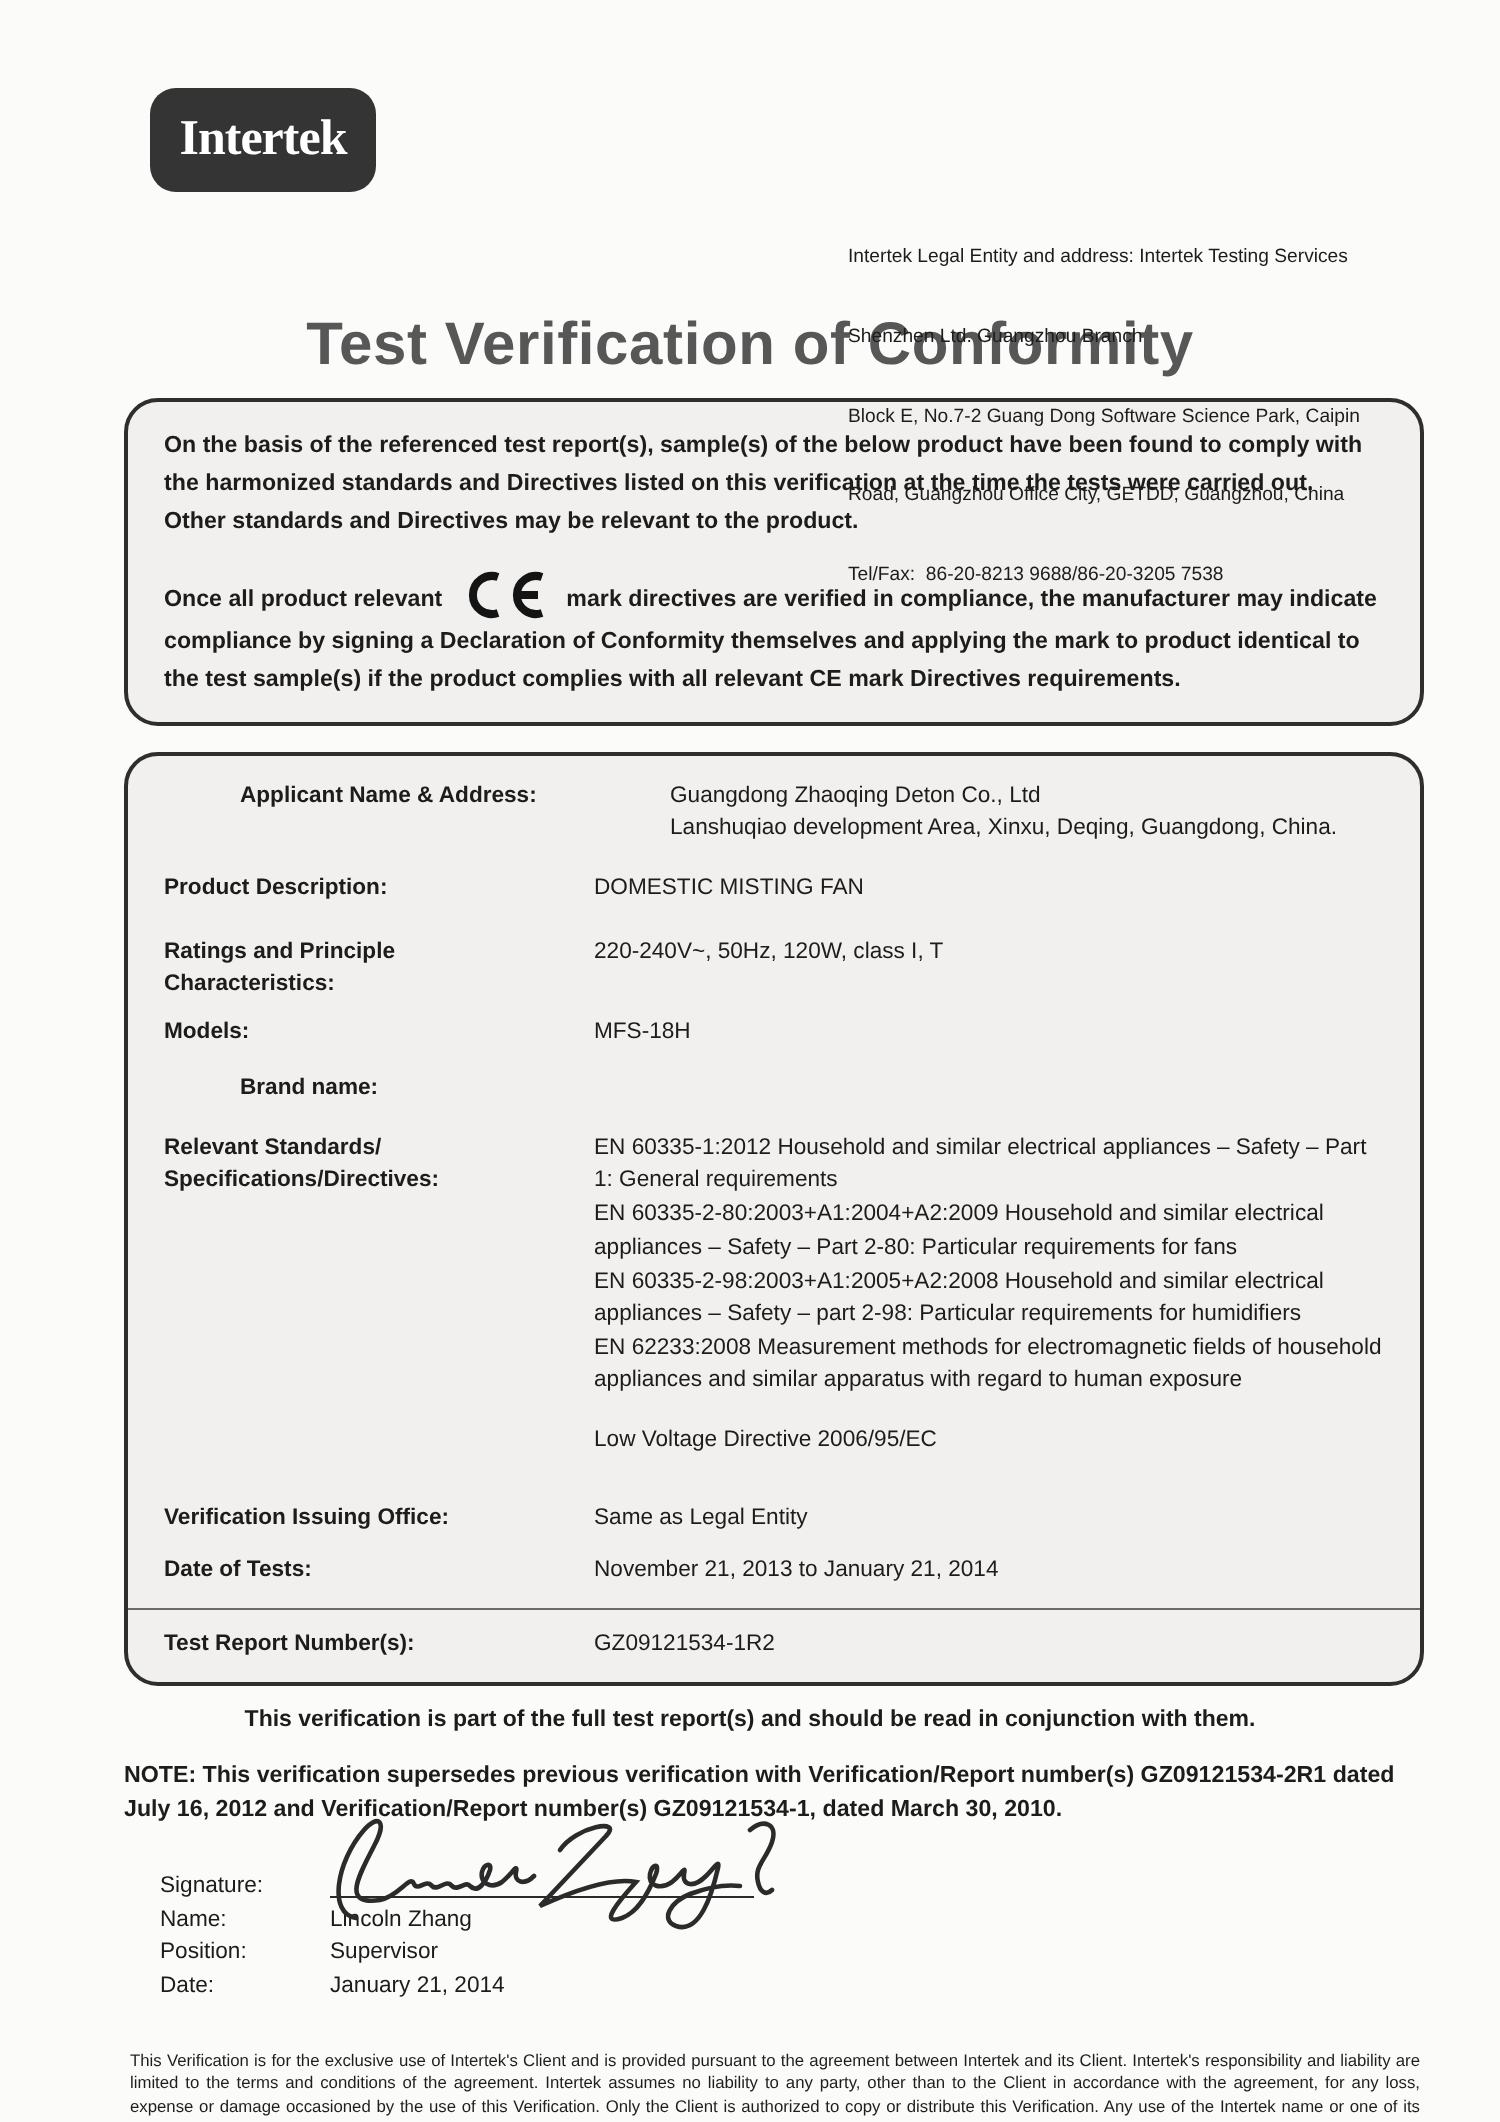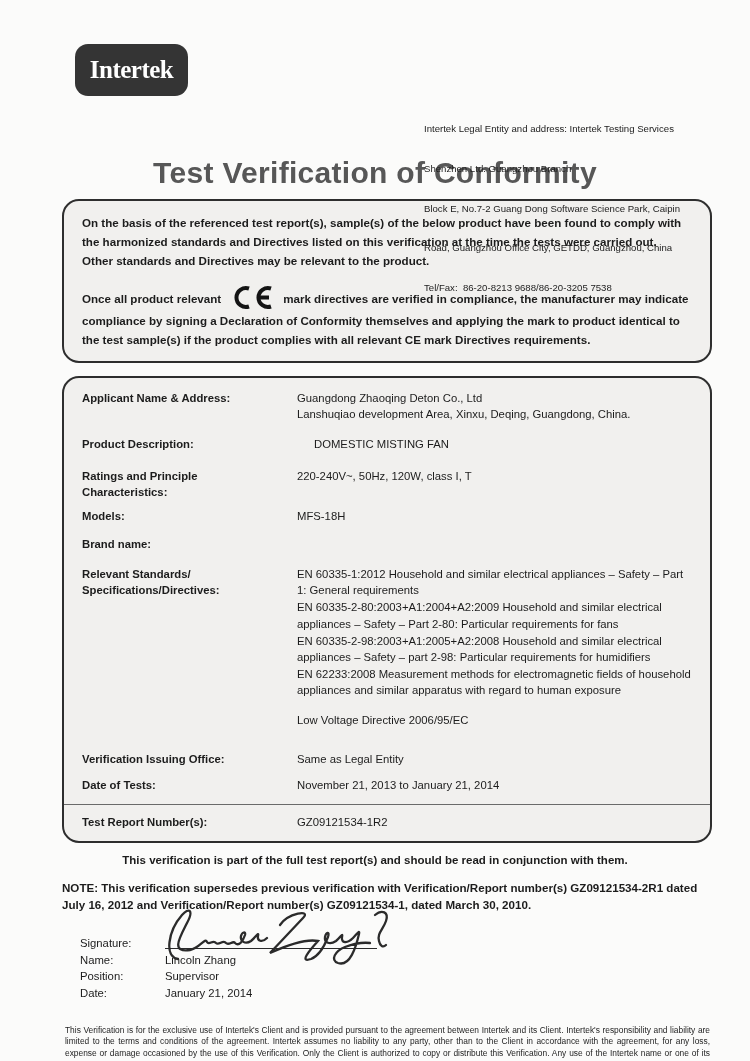--- a/index.html
+++ b/index.html
@@ -34,22 +34,22 @@
   .box1 p{
     margin:0;font-size:11.6px;font-weight:700;line-height:19px;white-space:pre-wrap;
   }
   .box1 p.second{margin-top:14px;}
   .ce{vertical-align:-8px;margin:0 9px;}
   
   .box2{margin-top:13px;padding:12px 18px 11px 18px;font-size:11.3px;line-height:16px;}
   .row{display:flex;}
   .lbl{width:215px;flex:0 0 215px;font-weight:700;}
   .val{flex:1;}
-  .mb14{margin-bottom:14px;}
-  .mb16{margin-bottom:16px;gap:17px;}
+  .mb14{margin-bottom:14px;margin-left:38px;}
+  .mb16{margin-bottom:16px;}
   .mb12{margin-bottom:12px;}
   .mb10{margin-bottom:10px;margin-top:23px;}
   .mb8{margin-bottom:8px;}
   .brand{font-weight:900;font-size:15px;letter-spacing:-0.8px;color:#111;}
   .brand-reg{font-size:8px;vertical-align:6px;font-weight:700;}
   .std-item{margin:0 0 0.5px 0;line-height:16.4px;}
   .lvd{margin-top:13px;}
   .sep{border-top:1px solid #6a6a6a;margin:11px -18px 9px -18px;}
   
   .conj{text-align:center;font-size:11.5px;font-weight:700;margin-top:11px;}

